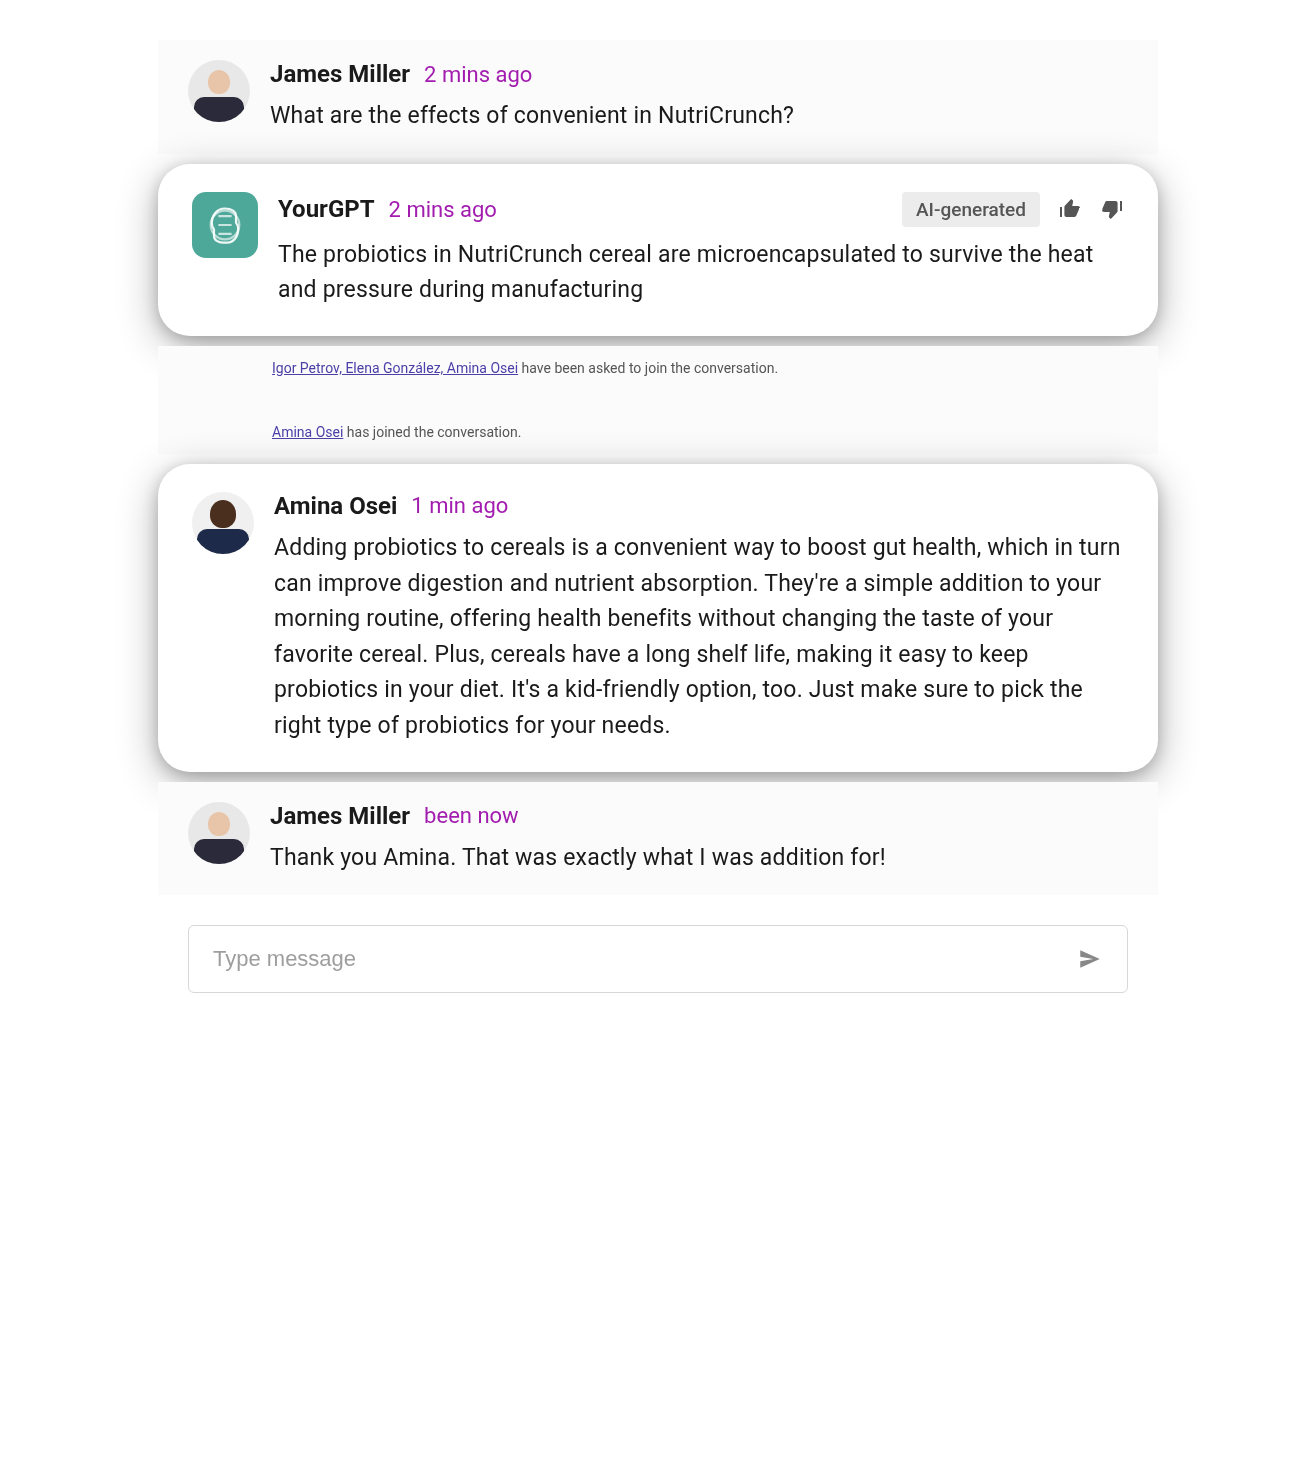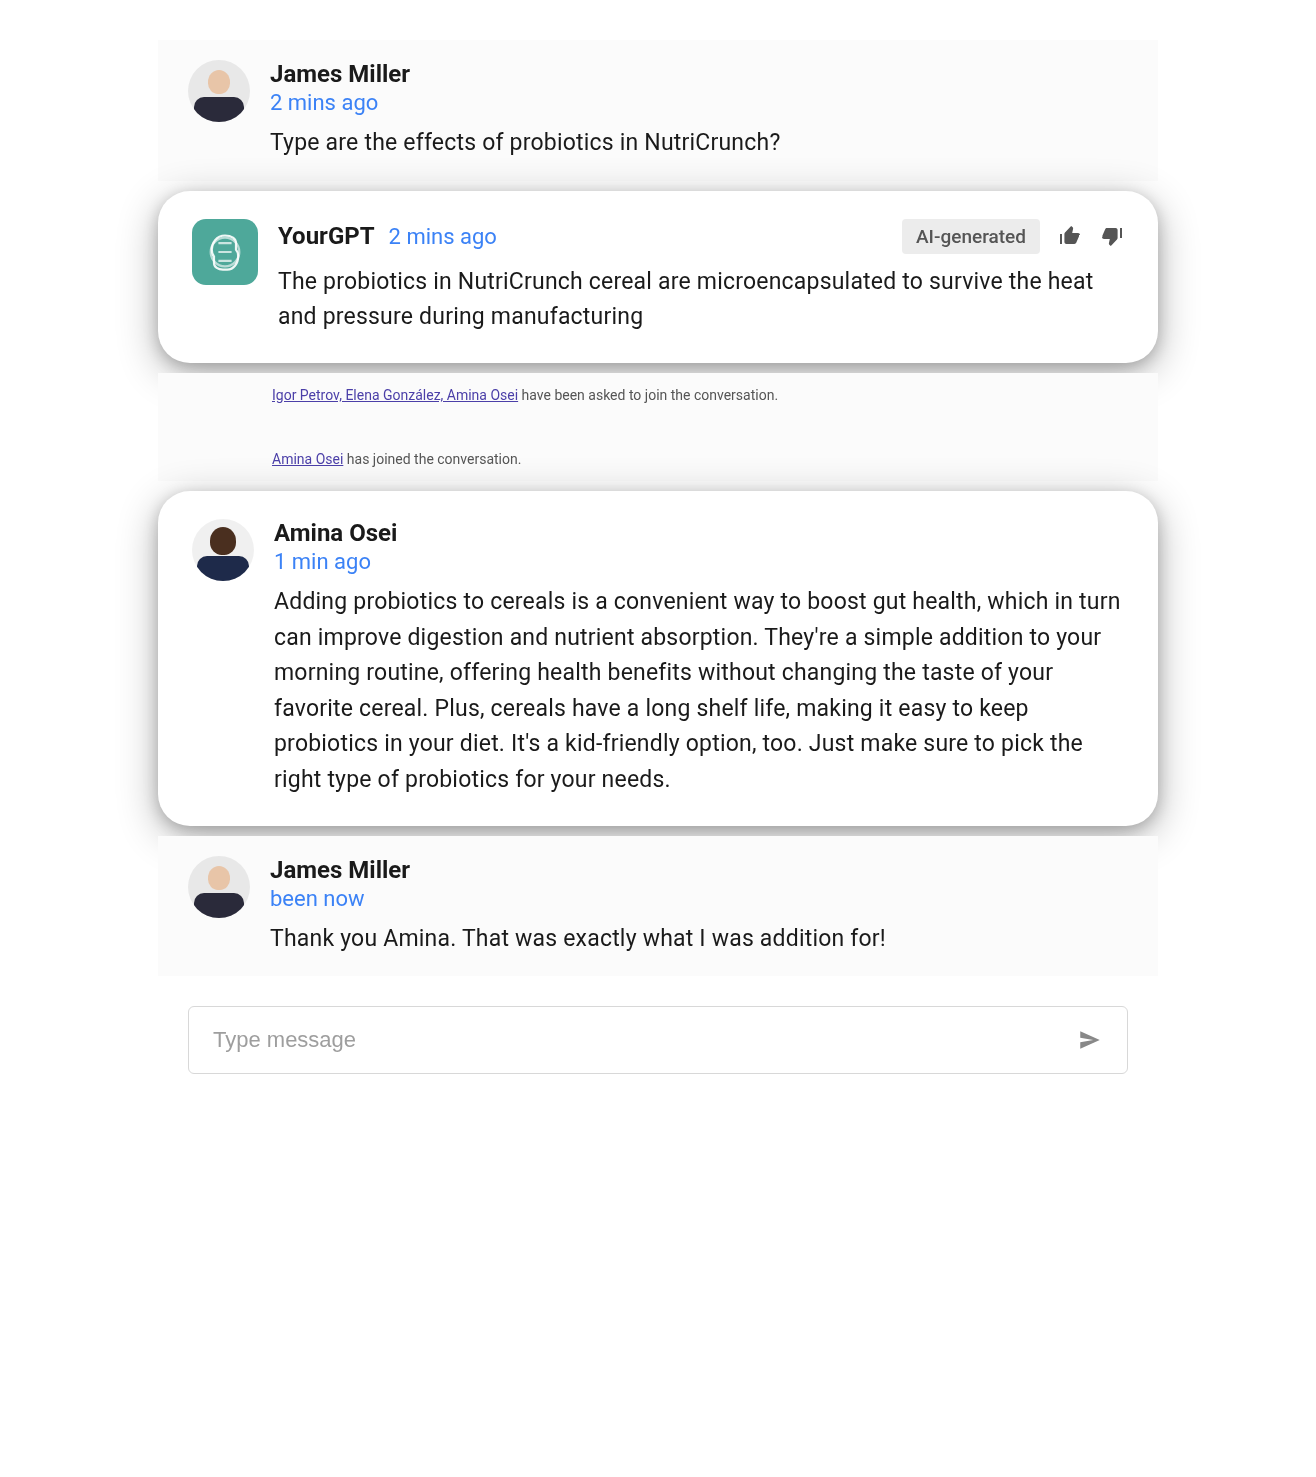--- a/index.html
+++ b/index.html
@@ -100,24 +100,23 @@
       width: 52px;
       height: 30px;
       background: #1e2a4a;
       border-radius: 10px 10px 0 0;
     }
     .message-content {
       flex: 1;
     }
     .message-header {
       display: flex;
-      align-items: flex-start;
-      gap: 2px;
+      align-items: center;
+      gap: 14px;
       margin-bottom: 10px;
-      flex-direction: column;
     }
     .header-row {
       display: flex;
       align-items: center;
       justify-content: space-between;
       margin-bottom: 10px;
     }
     .header-left {
       display: flex;
       align-items: center;
@@ -128,21 +127,21 @@
       align-items: center;
       gap: 18px;
     }
     .author-name {
       font-weight: 700;
       font-size: 24px;
       color: #1a1a1a;
     }
     .timestamp {
       font-size: 22px;
-      color: #3b82f6;
+      color: #a21caf;
     }
     .message-text {
       font-size: 23px;
       line-height: 1.55;
       color: #1a1a1a;
       letter-spacing: 0.2px;
     }
     .badge {
       background: #ececec;
       color: #555;
@@ -210,21 +209,21 @@
 
 <div class="chat-container">
 
   <div class="message message-plain">
     <div class="avatar avatar-man"></div>
     <div class="message-content">
       <div class="message-header">
         <span class="author-name">James Miller</span>
         <span class="timestamp">2 mins ago</span>
       </div>
-      <div class="message-text">Type are the effects of probiotics in NutriCrunch?</div>
+      <div class="message-text">What are the effects of convenient in NutriCrunch?</div>
     </div>
   </div>
 
   <div class="message message-card">
     <div class="avatar-square">
       <svg class="gpt-logo" viewBox="0 0 40 40" fill="none" stroke="#ffffff" stroke-width="2">
         <path d="M20 5 C12 5 8 12 8 18 C8 20 8 22 10 24 L10 30 C10 34 14 36 18 36 L22 36 C28 36 32 30 32 24 C32 22 32 20 30 18 L30 12 C30 8 26 5 20 5 Z" opacity="0.9"></path>
         <path d="M14 12 L26 12 M14 20 L26 20 M14 28 L26 28" opacity="0.7"></path>
         <circle cx="20" cy="20" r="13" opacity="0.6"></circle>
       </svg>

